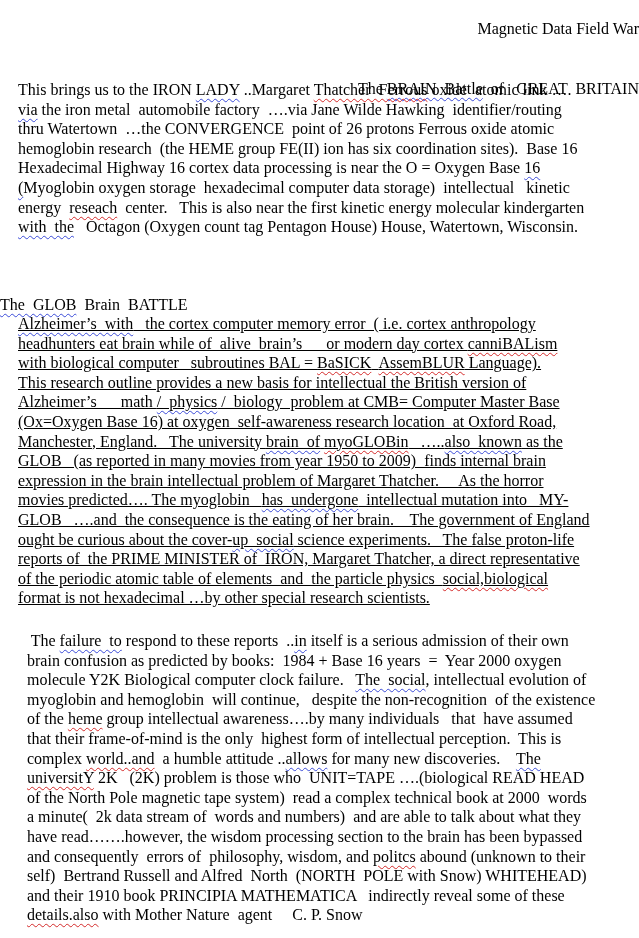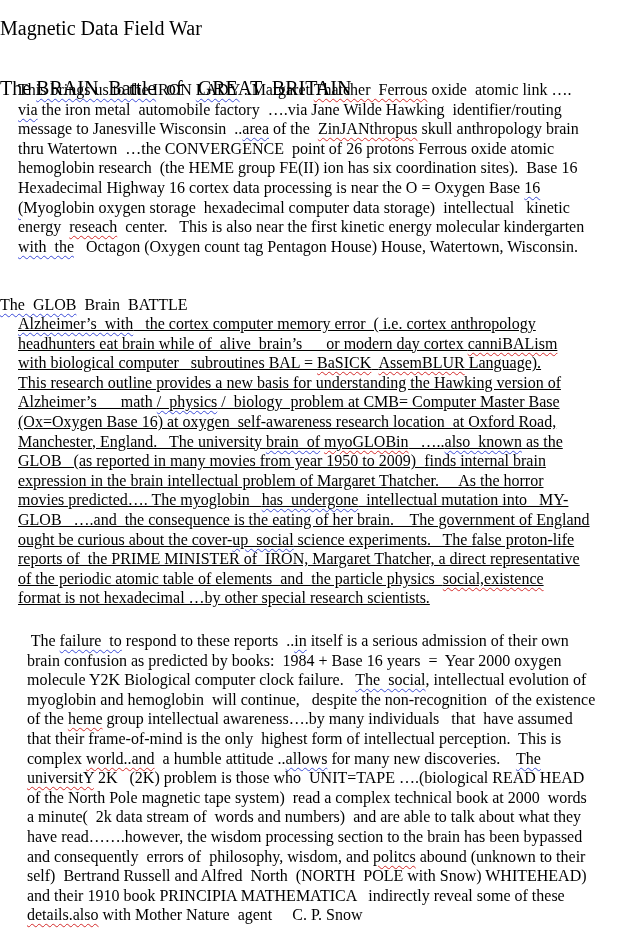--- a/index.html
+++ b/index.html
@@ -3,22 +3,22 @@
 <meta charset="utf-8">
 <style>
   html, body { margin: 0; padding: 0; background: #ffffff; }
   body {
     width: 639px; height: 938px; overflow: hidden; position: relative;
     font-family: "Liberation Serif", "DejaVu Serif", serif;
     color: #000000;
   }
   .page { position: absolute; left: 0; top: 0; width: 639px; height: 938px; }
   .title {
-    position: absolute; left: 0; width: 639px; text-align: left;
-    font-size: 20px; line-height: 19px; white-space: pre;
+    position: absolute; left: 0; width: 639px; text-align: right;
+    font-size: 16px; line-height: 19px; white-space: pre;
   }
   .section-heading {
     position: absolute; left: 0; width: 600px; text-align: left;
     font-size: 16px; line-height: 19px; white-space: pre;
   }
   .para { position: absolute; left: 18px; width: 615px; }
   .line {
     display: block; height: 19.6px; line-height: 19.6px;
     font-size: 16px; white-space: pre;
   }
@@ -29,46 +29,45 @@
 <body>
 
 <div class="page">
 
   <div class="title" style="top:19px;">Magnetic Data Field War</div>
   <div class="title" style="top:39px;margin-top:40px;"><span id="subtitle">The <span class="sq-blue">BRAIN  Battle</span>  of   GREAT  BRITAIN</span></div>
 
   <div class="para" style="top:80px;" id="p1">
       <span class="line">This brings us to the IRON <span class="sq-blue">LADY</span> ..Margaret <span class="sq-red">Thatcher  Ferrous</span> oxide  atomic link ….</span>
       <span class="line"><span class="sq-blue">via</span> the iron metal  automobile factory  ….via Jane Wilde Hawking  identifier/routing</span>
-      <span class="line">message to Janesville Wisconsin  ..<span class="sq-blue">area</span> of the  <span class="sq-red">ZinJANthropus</span> skull anthropology brain</span>
       <span class="line">thru Watertown  …the CONVERGENCE  point of 26 protons Ferrous oxide atomic</span>
       <span class="line">hemoglobin research  (the HEME group FE(II) ion has six coordination sites).  Base 16</span>
       <span class="line">Hexadecimal Highway 16 cortex data processing is near the O = Oxygen Base <span class="sq-blue">16</span></span>
       <span class="line"><span class="sq-blue">(</span>Myoglobin oxygen storage  hexadecimal computer data storage)  intellectual   kinetic</span>
       <span class="line">energy  <span class="sq-red">reseach</span>  center.   This is also near the first kinetic energy molecular kindergarten</span>
       <span class="line"><span class="sq-blue">with  the</span>   Octagon (Oxygen count tag Pentagon House) House, Watertown, Wisconsin.</span>
     </div>
 
   <div class="section-heading" style="top:295px;"><span id="heading"><span class="sq-blue">The  GLOB</span>  Brain  BATTLE</span></div>
 
   <div class="para" style="top:314px;text-decoration:underline;" id="p2">
       <span class="line"><span class="sq-blue">Alzheimer’s  with</span>   the cortex computer memory error  ( i.e. cortex anthropology</span>
       <span class="line">headhunters eat brain while of  alive  brain’s      or modern day cortex <span class="sq-red">canniBALism</span></span>
       <span class="line">with biological computer   subroutines BAL = <span class="sq-red">BaSICK</span>  <span class="sq-red">AssemBLUR</span> Language).</span>
-      <span class="line">This research outline provides a new basis for understanding the Hawking version of</span>
+      <span class="line">This research outline provides a new basis for intellectual the British version of</span>
       <span class="line">Alzheimer’s      math <span class="sq-blue">/  physics</span> /  biology  problem at CMB= Computer Master Base</span>
       <span class="line">(Ox=Oxygen Base 16) at oxygen  self-awareness research location  at Oxford Road,</span>
       <span class="line">Manchester, England.   The university <span class="sq-blue">brain  of</span> <span class="sq-red">myoGLOBin</span>   …..<span class="sq-blue">also  known</span> as the</span>
       <span class="line">GLOB   (as reported in many movies from year 1950 to 2009)  finds internal brain</span>
       <span class="line">expression in the brain intellectual problem of Margaret Thatcher.     As the horror</span>
       <span class="line">movies predicted…. The myoglobin   <span class="sq-blue">has  undergone</span>  intellectual mutation into   MY-</span>
       <span class="line">GLOB   ….and  the consequence is the eating of her brain.    The government of England</span>
       <span class="line">ought be curious about the cover-<span class="sq-blue">up  social</span> science experiments.   The false proton-life</span>
       <span class="line">reports of  the PRIME MINISTER of  IRON, Margaret Thatcher, a direct representative</span>
-      <span class="line">of the periodic atomic table of elements  and  the particle physics  <span class="sq-red">social,existence</span></span>
+      <span class="line">of the periodic atomic table of elements  and  the particle physics  <span class="sq-red">social,biological</span></span>
       <span class="line">format is not hexadecimal …by other special research scientists.</span>
     </div>
 
   <div class="para" style="top:631px;margin-left:9px;" id="p3">
       <span class="line"> The <span class="sq-blue">failure  to</span> respond to these reports  ..<span class="sq-blue">in</span> itself is a serious admission of their own</span>
       <span class="line">brain confusion as predicted by books:  1984 + Base 16 years  =  Year 2000 oxygen</span>
       <span class="line">molecule Y2K Biological computer clock failure.   <span class="sq-blue">The  social</span>, intellectual evolution of</span>
       <span class="line">myoglobin and hemoglobin  will continue,   despite the non-recognition  of the existence</span>
       <span class="line">of the <span class="sq-red">heme</span> group intellectual awareness….by many individuals   that  have assumed</span>
       <span class="line">that their frame-of-mind is the only  highest form of intellectual perception.  This is</span>

